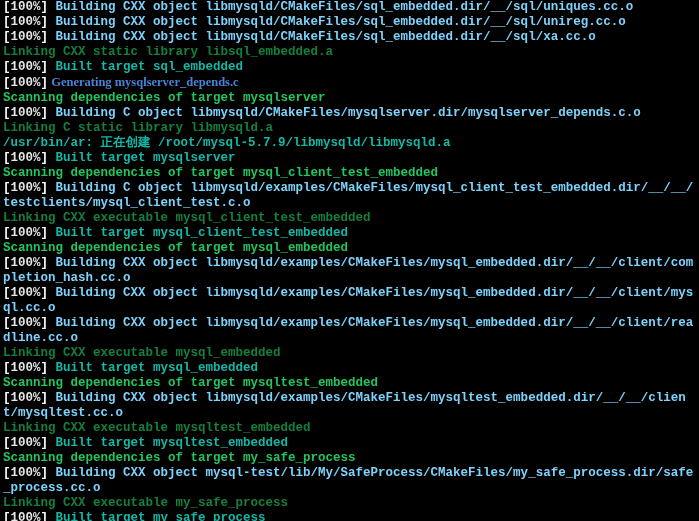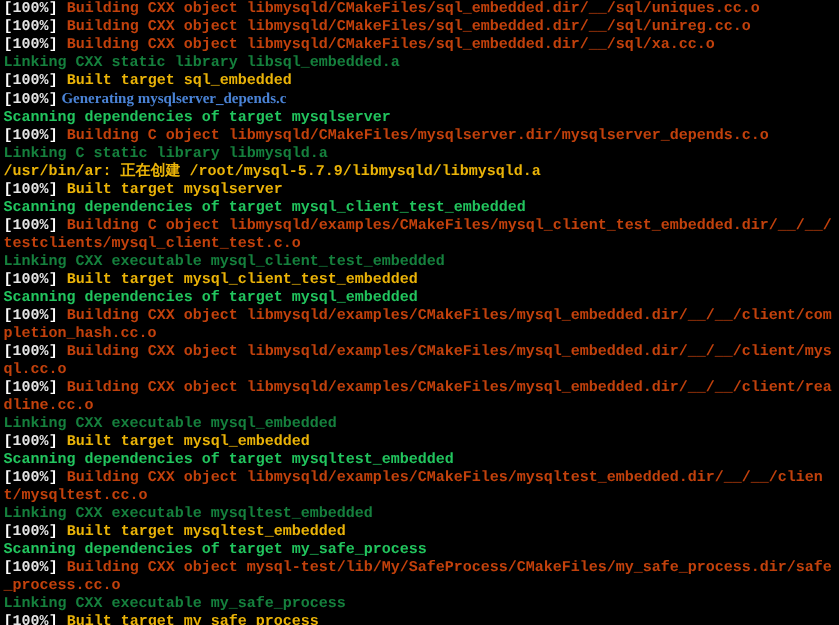--- a/index.html
+++ b/index.html
@@ -16,22 +16,22 @@
     font-weight: bold;
   }
   .terminal {
     padding: 0px 3px 2px 3px;
     white-space: pre-wrap;
     word-break: break-all;
   }
   .line { display: block; }
   .bracket { color: #ffffff; }
   .pct   { color: #e5e5e5; }
-  .green  { color: #c2410c; margin-top: 27px; } 
+  .green  { color: #7dd3fc; margin-top: 27px; } 
   .red    { color: #15803d; } 
   .magenta{ color: #22c55e; } 
   .blue   { color: #4a83d6; font-family: Liberation Serif, serif; } 
-  .white  { color: #eab308; } 
+  .white  { color: #14b8a6; } 
 </style>
 </head>
 <body>
 
 <div class="terminal" id="terminal"><span class="line"><span class="bracket">[</span><span class="pct">100%</span><span class="bracket">]</span><span class="green"> Building CXX object libmysqld/CMakeFiles/sql_embedded.dir/__/sql/uniques.cc.o</span></span><span class="line"><span class="bracket">[</span><span class="pct">100%</span><span class="bracket">]</span><span class="green"> Building CXX object libmysqld/CMakeFiles/sql_embedded.dir/__/sql/unireg.cc.o</span></span><span class="line"><span class="bracket">[</span><span class="pct">100%</span><span class="bracket">]</span><span class="green"> Building CXX object libmysqld/CMakeFiles/sql_embedded.dir/__/sql/xa.cc.o</span></span><span class="line"><span class="red">Linking CXX static library libsql_embedded.a</span></span><span class="line"><span class="bracket">[</span><span class="pct">100%</span><span class="bracket">]</span><span class="white"> Built target sql_embedded</span></span><span class="line"><span class="bracket">[</span><span class="pct">100%</span><span class="bracket">]</span><span class="blue"> Generating mysqlserver_depends.c</span></span><span class="line"><span class="magenta">Scanning dependencies of target mysqlserver</span></span><span class="line"><span class="bracket">[</span><span class="pct">100%</span><span class="bracket">]</span><span class="green"> Building C object libmysqld/CMakeFiles/mysqlserver.dir/mysqlserver_depends.c.o</span></span><span class="line"><span class="red">Linking C static library libmysqld.a</span></span><span class="line"><span class="white">/usr/bin/ar: 正在创建 /root/mysql-5.7.9/libmysqld/libmysqld.a</span></span><span class="line"><span class="bracket">[</span><span class="pct">100%</span><span class="bracket">]</span><span class="white"> Built target mysqlserver</span></span><span class="line"><span class="magenta">Scanning dependencies of target mysql_client_test_embedded</span></span><span class="line"><span class="bracket">[</span><span class="pct">100%</span><span class="bracket">]</span><span class="green"> Building C object libmysqld/examples/CMakeFiles/mysql_client_test_embedded.dir/__/__/testclients/mysql_client_test.c.o</span></span><span class="line"><span class="red">Linking CXX executable mysql_client_test_embedded</span></span><span class="line"><span class="bracket">[</span><span class="pct">100%</span><span class="bracket">]</span><span class="white"> Built target mysql_client_test_embedded</span></span><span class="line"><span class="magenta">Scanning dependencies of target mysql_embedded</span></span><span class="line"><span class="bracket">[</span><span class="pct">100%</span><span class="bracket">]</span><span class="green"> Building CXX object libmysqld/examples/CMakeFiles/mysql_embedded.dir/__/__/client/completion_hash.cc.o</span></span><span class="line"><span class="bracket">[</span><span class="pct">100%</span><span class="bracket">]</span><span class="green"> Building CXX object libmysqld/examples/CMakeFiles/mysql_embedded.dir/__/__/client/mysql.cc.o</span></span><span class="line"><span class="bracket">[</span><span class="pct">100%</span><span class="bracket">]</span><span class="green"> Building CXX object libmysqld/examples/CMakeFiles/mysql_embedded.dir/__/__/client/readline.cc.o</span></span><span class="line"><span class="red">Linking CXX executable mysql_embedded</span></span><span class="line"><span class="bracket">[</span><span class="pct">100%</span><span class="bracket">]</span><span class="white"> Built target mysql_embedded</span></span><span class="line"><span class="magenta">Scanning dependencies of target mysqltest_embedded</span></span><span class="line"><span class="bracket">[</span><span class="pct">100%</span><span class="bracket">]</span><span class="green"> Building CXX object libmysqld/examples/CMakeFiles/mysqltest_embedded.dir/__/__/client/mysqltest.cc.o</span></span><span class="line"><span class="red">Linking CXX executable mysqltest_embedded</span></span><span class="line"><span class="bracket">[</span><span class="pct">100%</span><span class="bracket">]</span><span class="white"> Built target mysqltest_embedded</span></span><span class="line"><span class="magenta">Scanning dependencies of target my_safe_process</span></span><span class="line"><span class="bracket">[</span><span class="pct">100%</span><span class="bracket">]</span><span class="green"> Building CXX object mysql-test/lib/My/SafeProcess/CMakeFiles/my_safe_process.dir/safe_process.cc.o</span></span><span class="line"><span class="red">Linking CXX executable my_safe_process</span></span><span class="line"><span class="bracket">[</span><span class="pct">100%</span><span class="bracket">]</span><span class="white"> Built target my_safe_process</span></span></div>
 
 </body></html>

